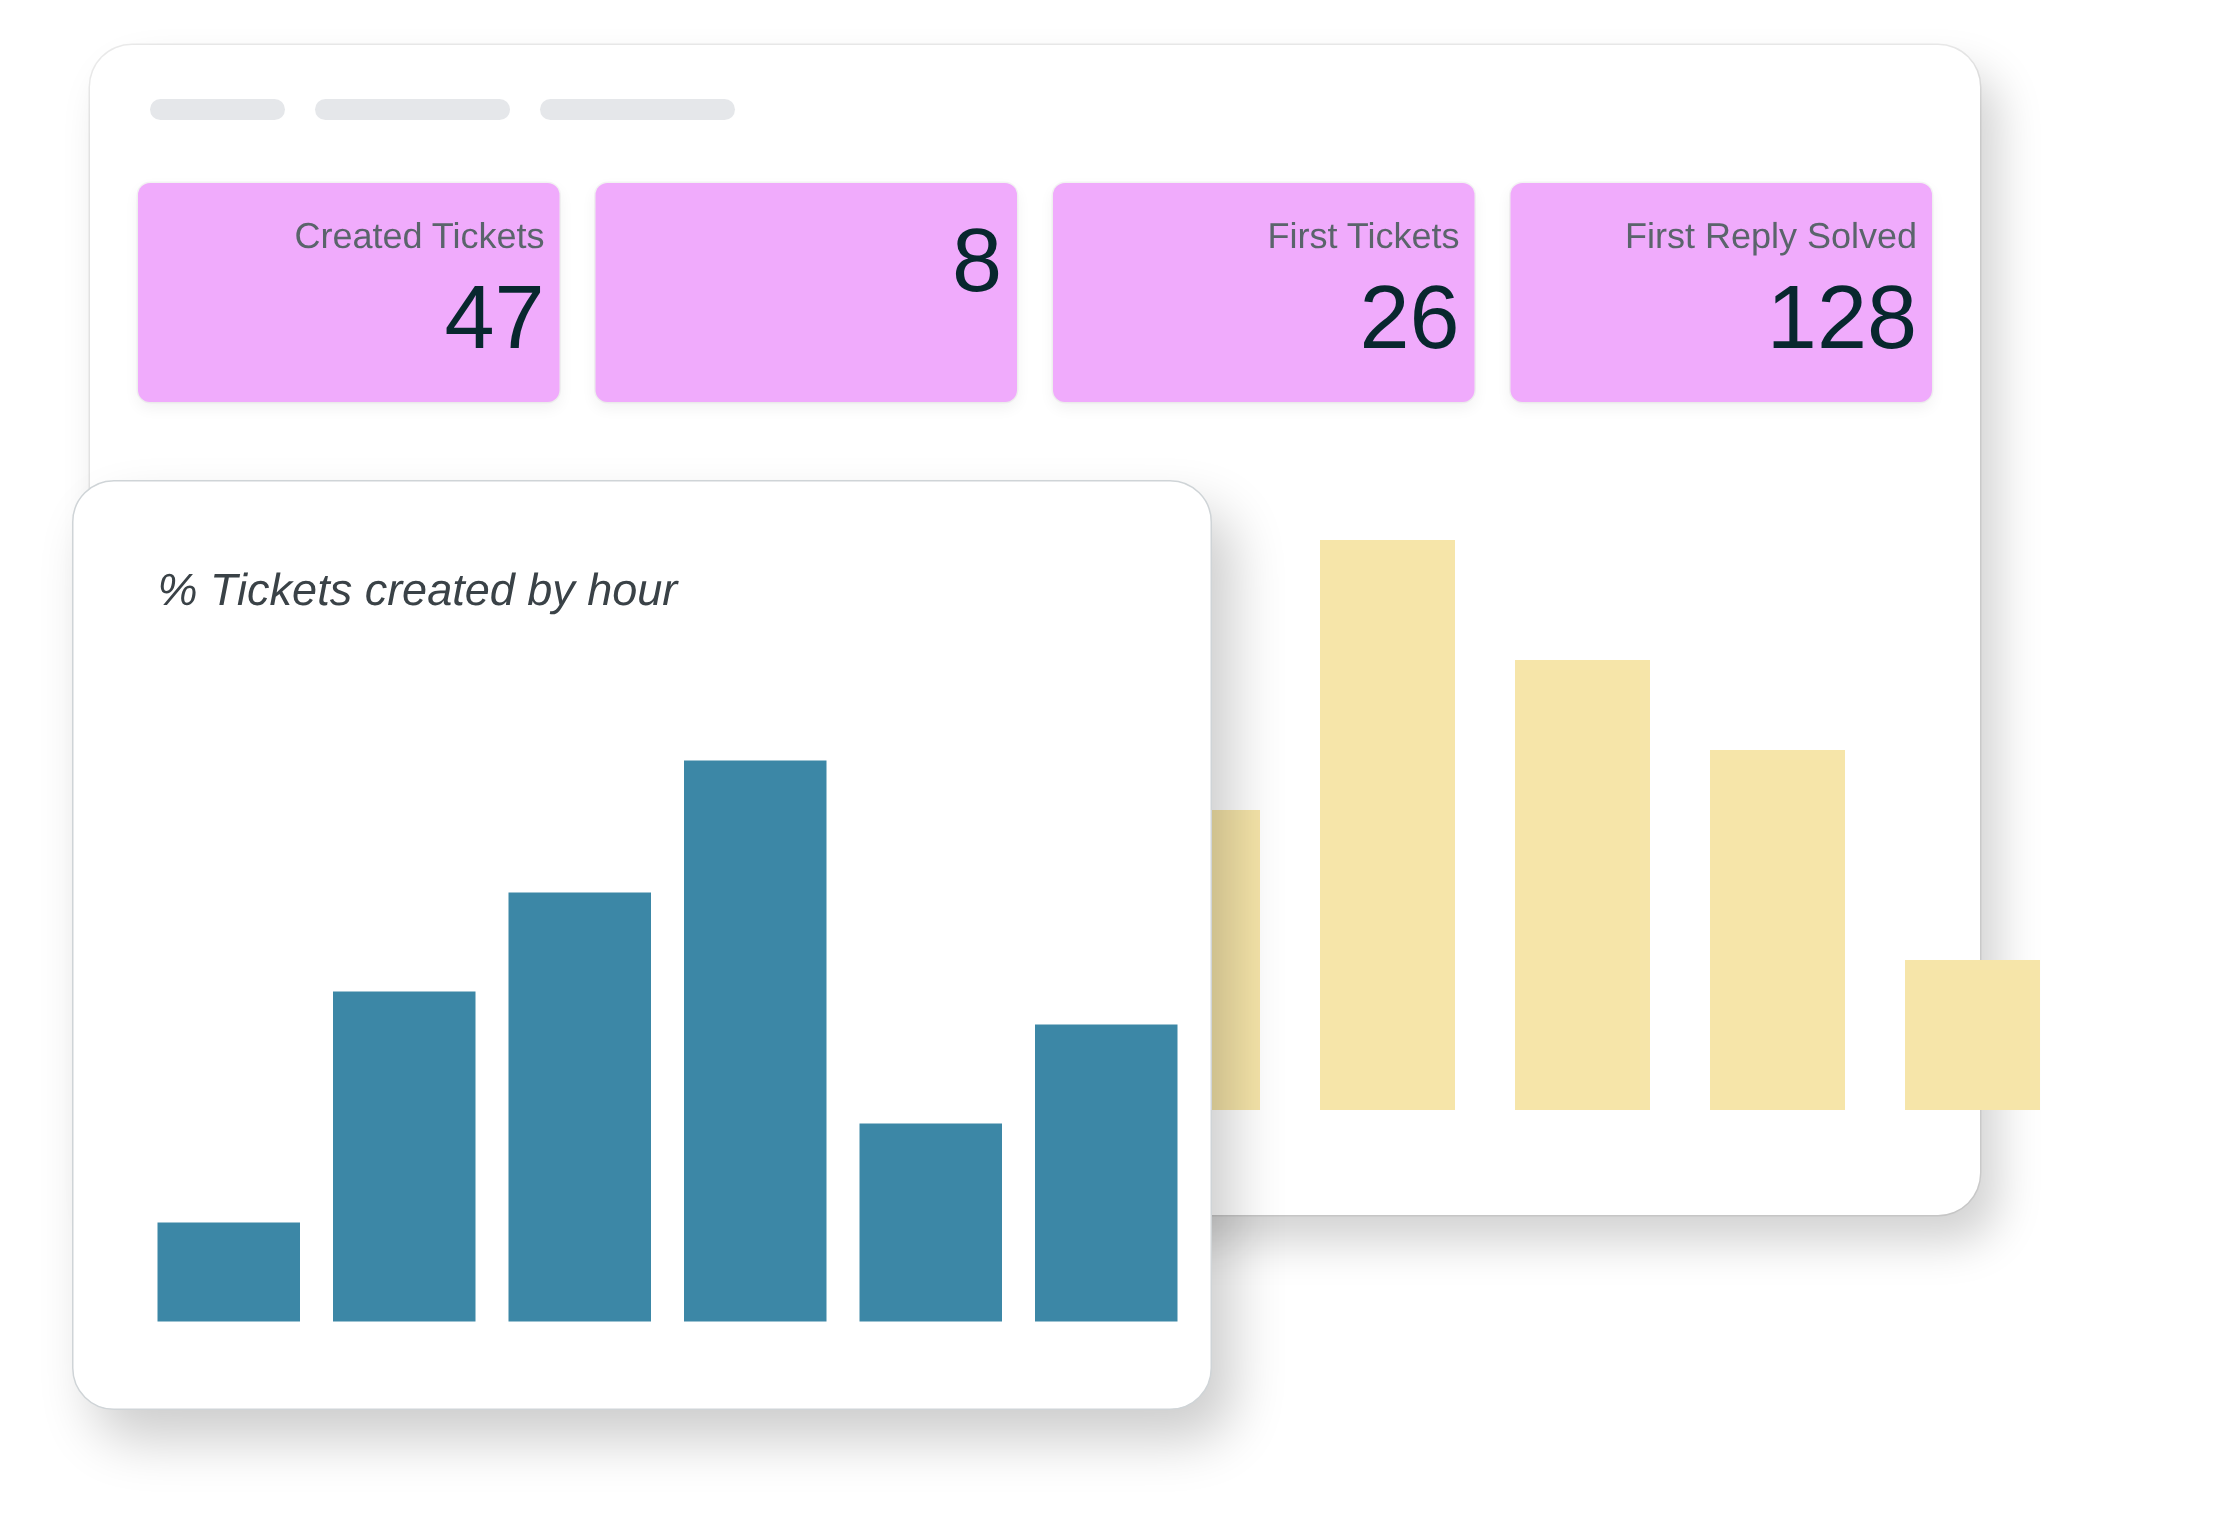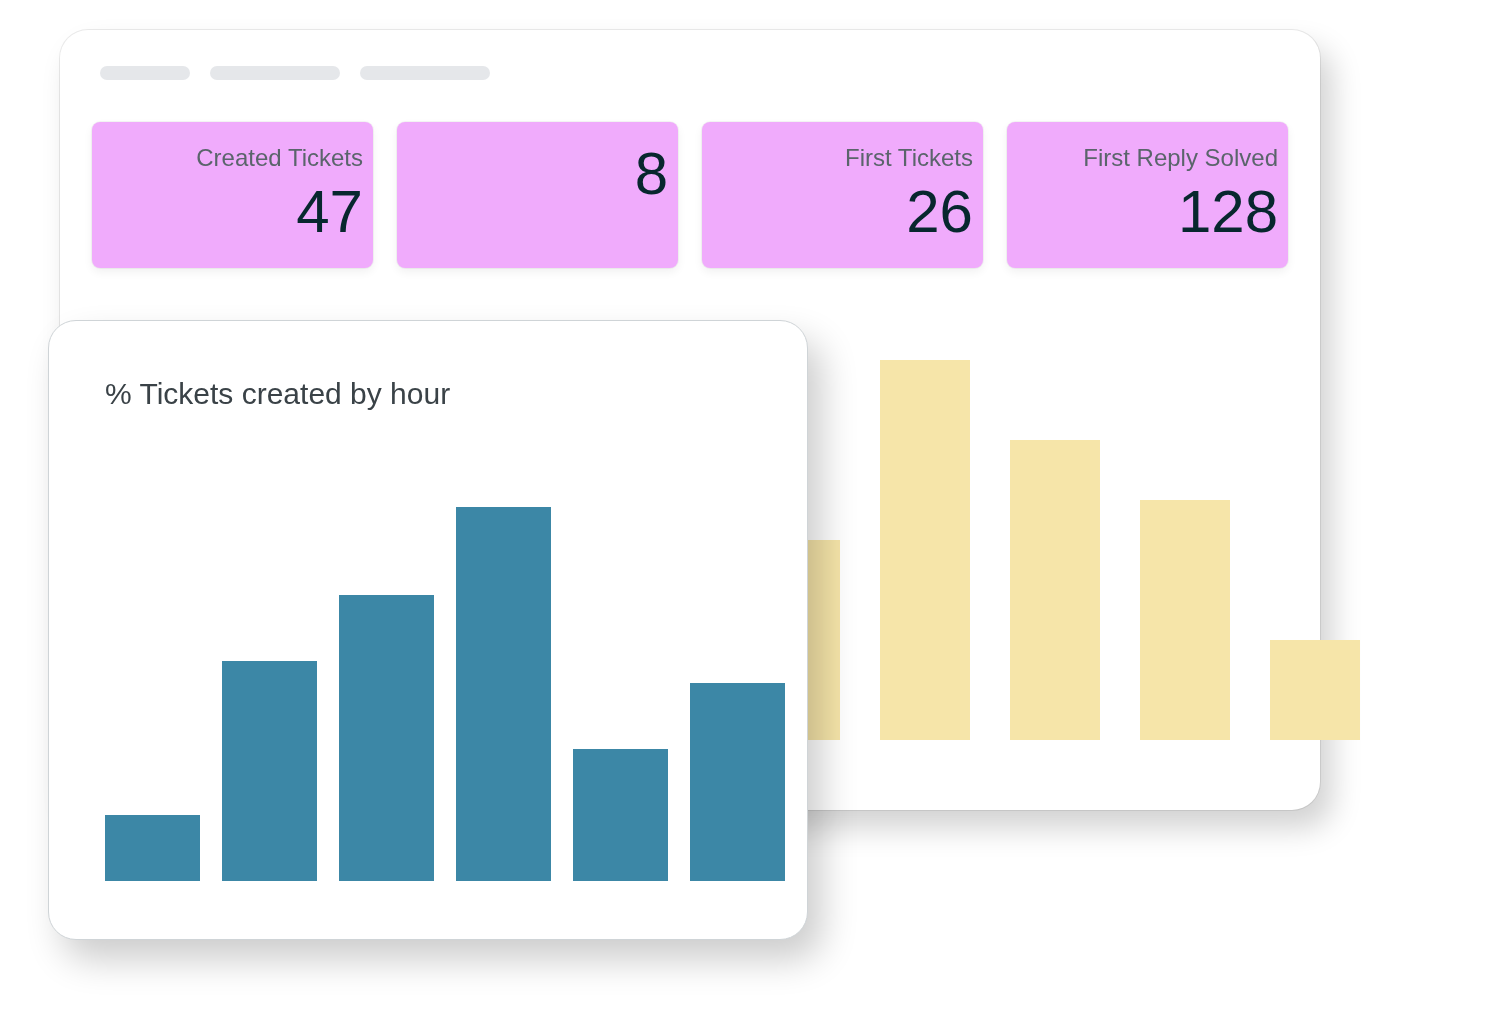--- a/index.html
+++ b/index.html
@@ -88,20 +88,21 @@
       position: absolute;
       left: -12px;
       top: 290px;
       width: 760px;
       height: 620px;
       background: #fff;
       border: 1px solid #cfd4d7;
       border-radius: 28px;
       box-shadow: 14px 20px 36px rgba(0,0,0,0.20);
       padding: 56px 48px 48px 48px;
+      font-style: italic;
     }
     .focus-chart-title {
       font-size: 30px;
       color: #3a4247;
       font-weight: 500;
       margin-bottom: 30px;
       margin-left: 8px;
     }
     .focus-bars {
       display: flex;

